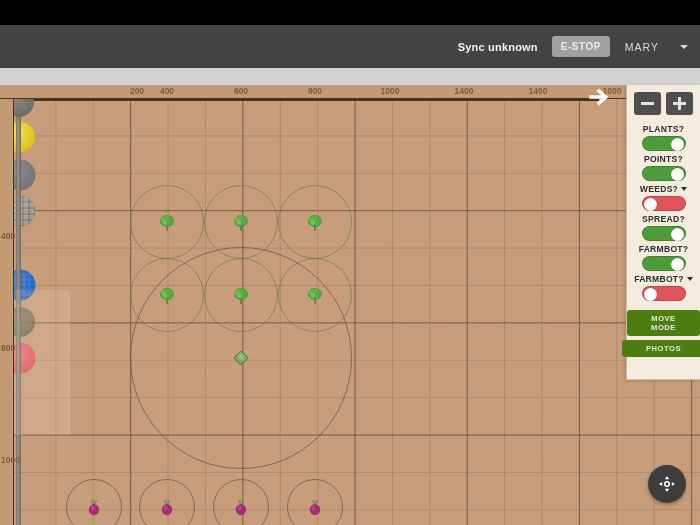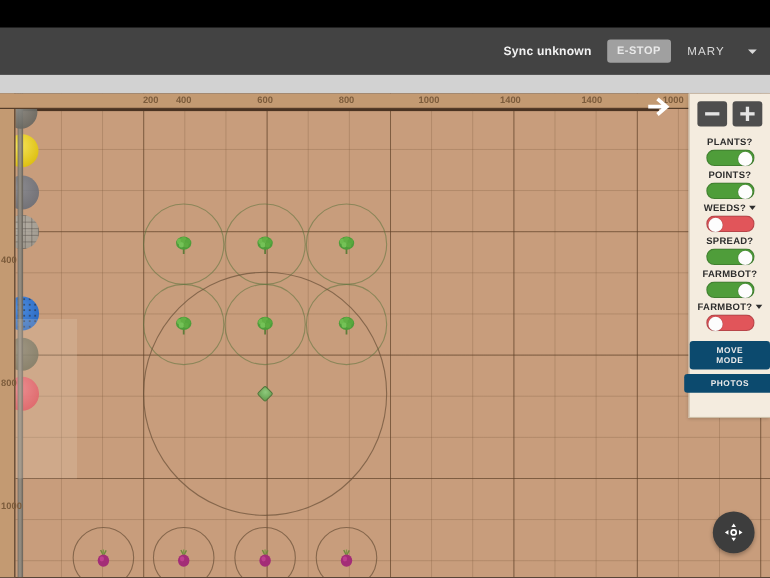--- a/index.html
+++ b/index.html
@@ -231,21 +231,21 @@
   .toggle.off { background: #e1555a; }
   .toggle .knob {
     position: absolute; top: 1px; width: 13px; height: 13px;
     border-radius: 50%; background: #fdfdfd;
     box-shadow: 0 0 1px rgba(0,0,0,0.4);
   }
   .toggle.on  .knob { right: 1px; }
   .toggle.off .knob { left: 1px; }
 
   .panel-btn {
-    background: #0c4a6e; color: #e9e9e9;
+    background: #4d7c0f; color: #e9e9e9;
     font-size: 7.6px; font-weight: bold; letter-spacing: 0.5px;
     border: none; border-radius: 3px;
     padding: 4px 24px; cursor: pointer;
   }
   .panel-btn.move { margin-top: 9px; }
   .panel-btn.select { margin-top: 4px; }
 
   
   .fab {
     position: absolute; left: 648px; top: 465px;

